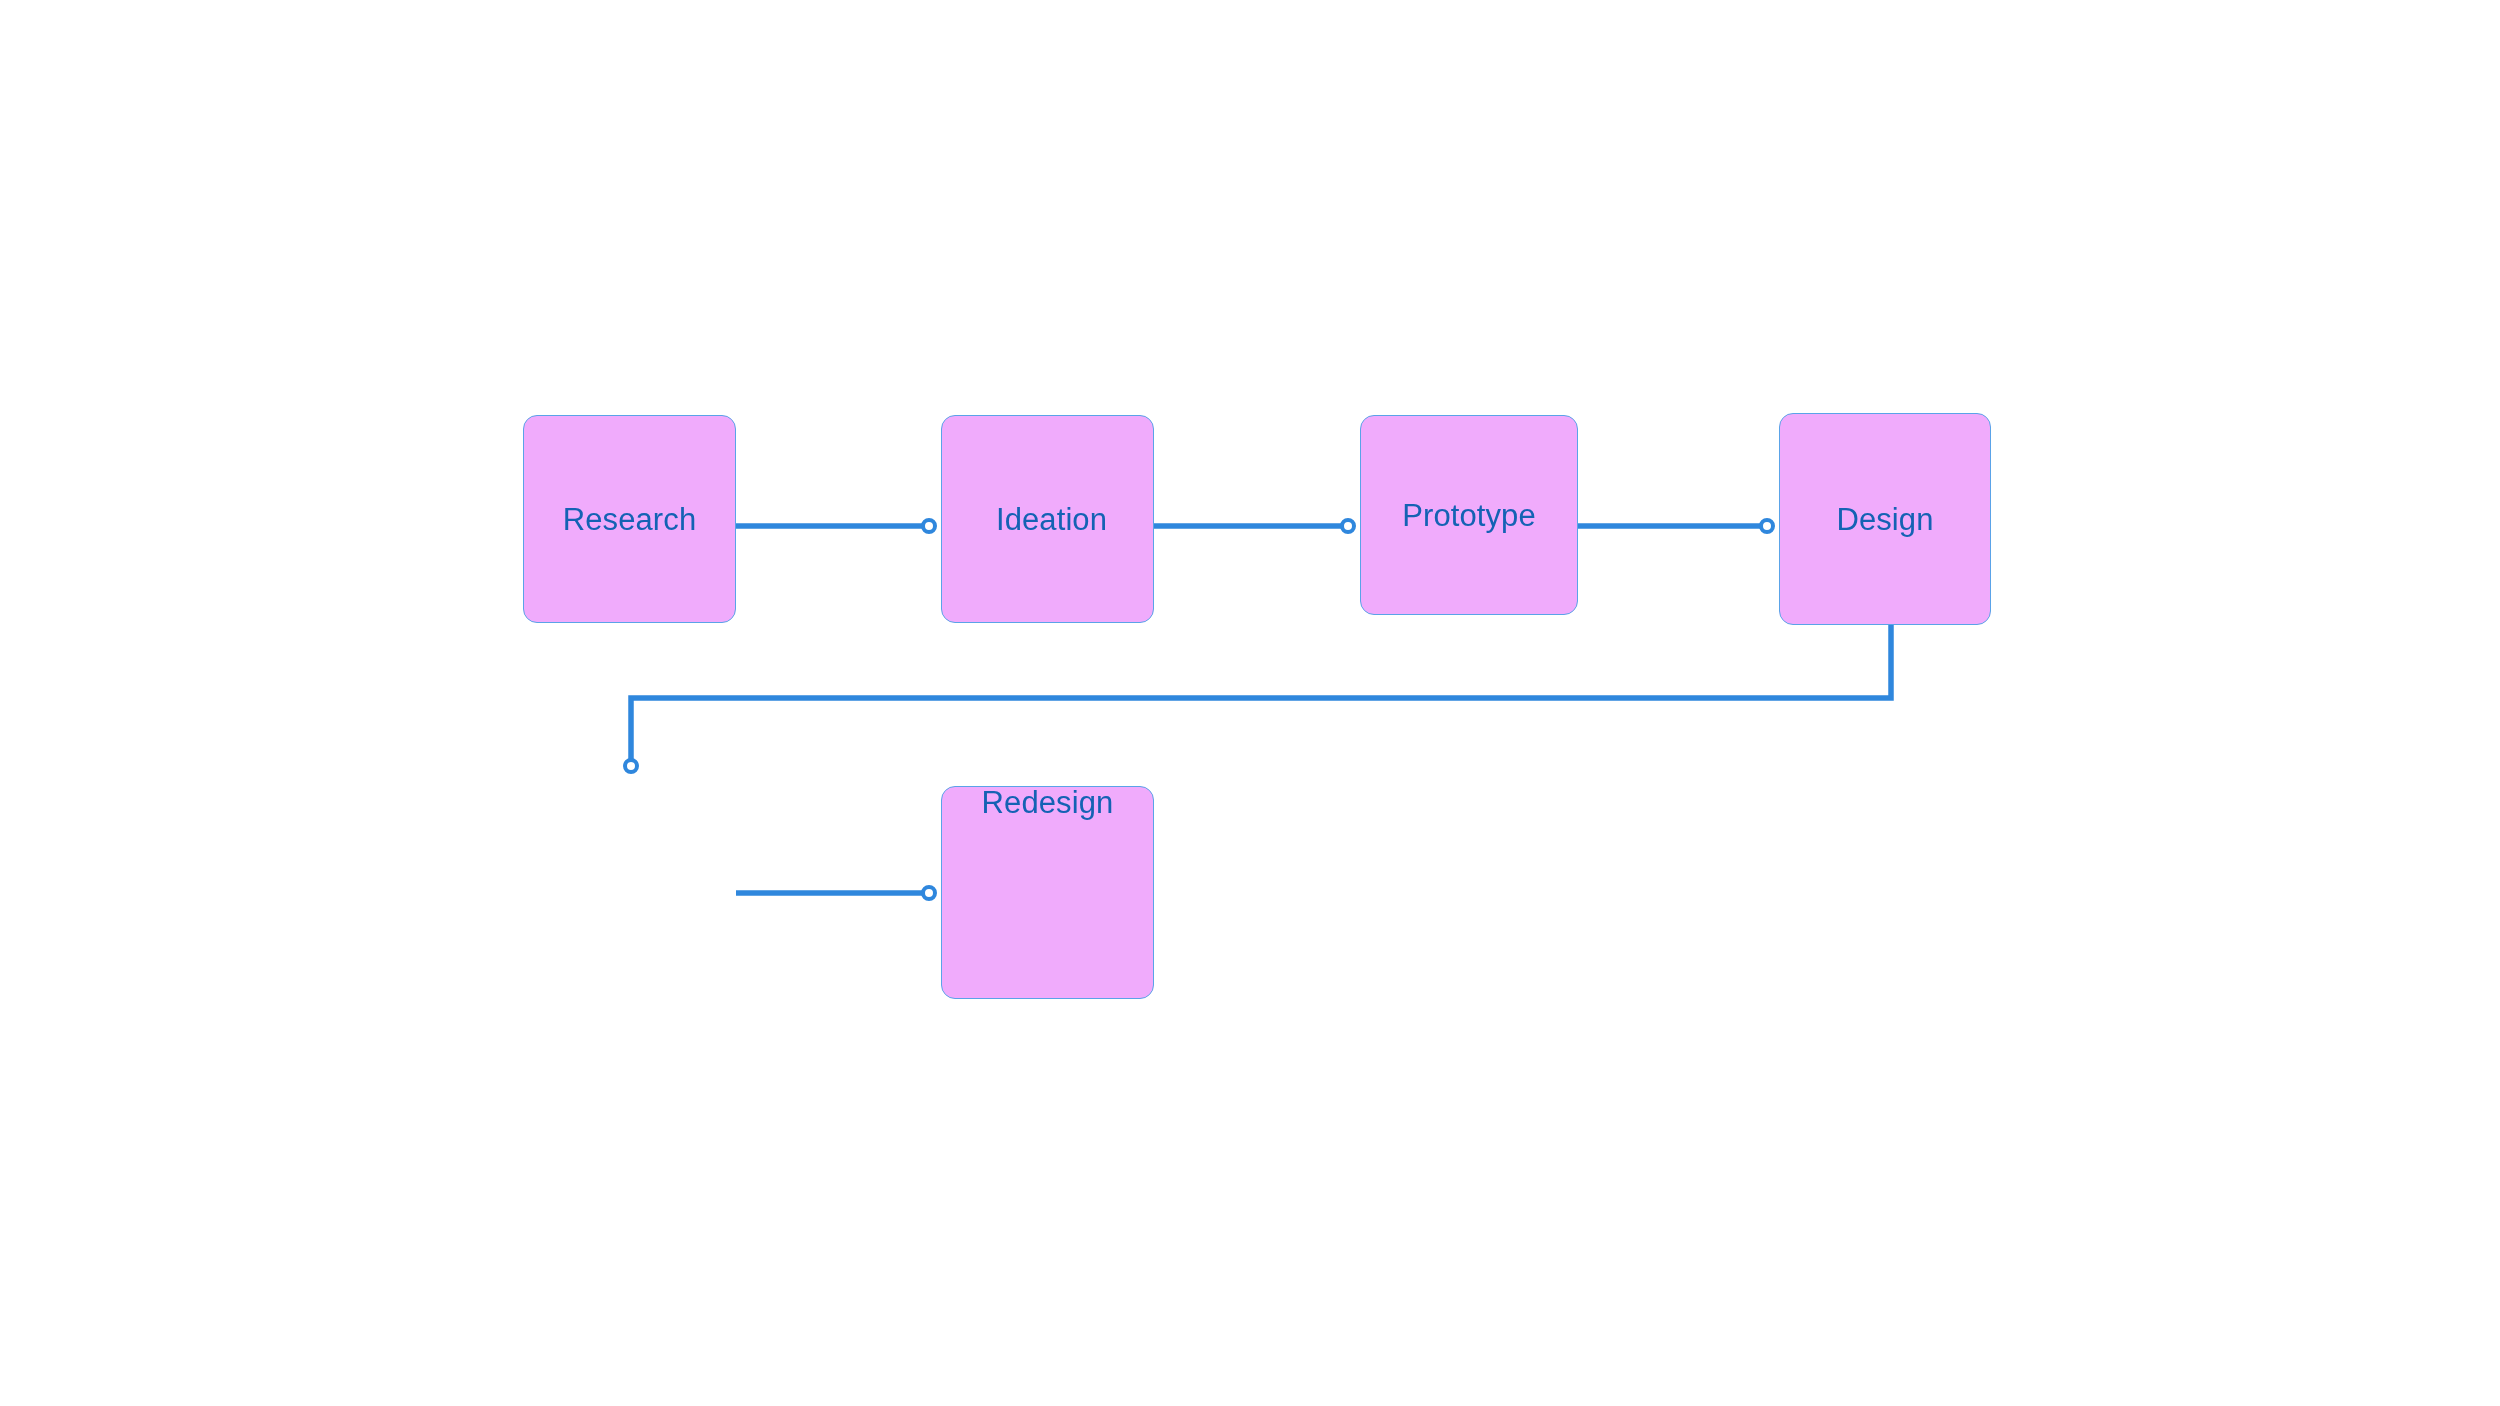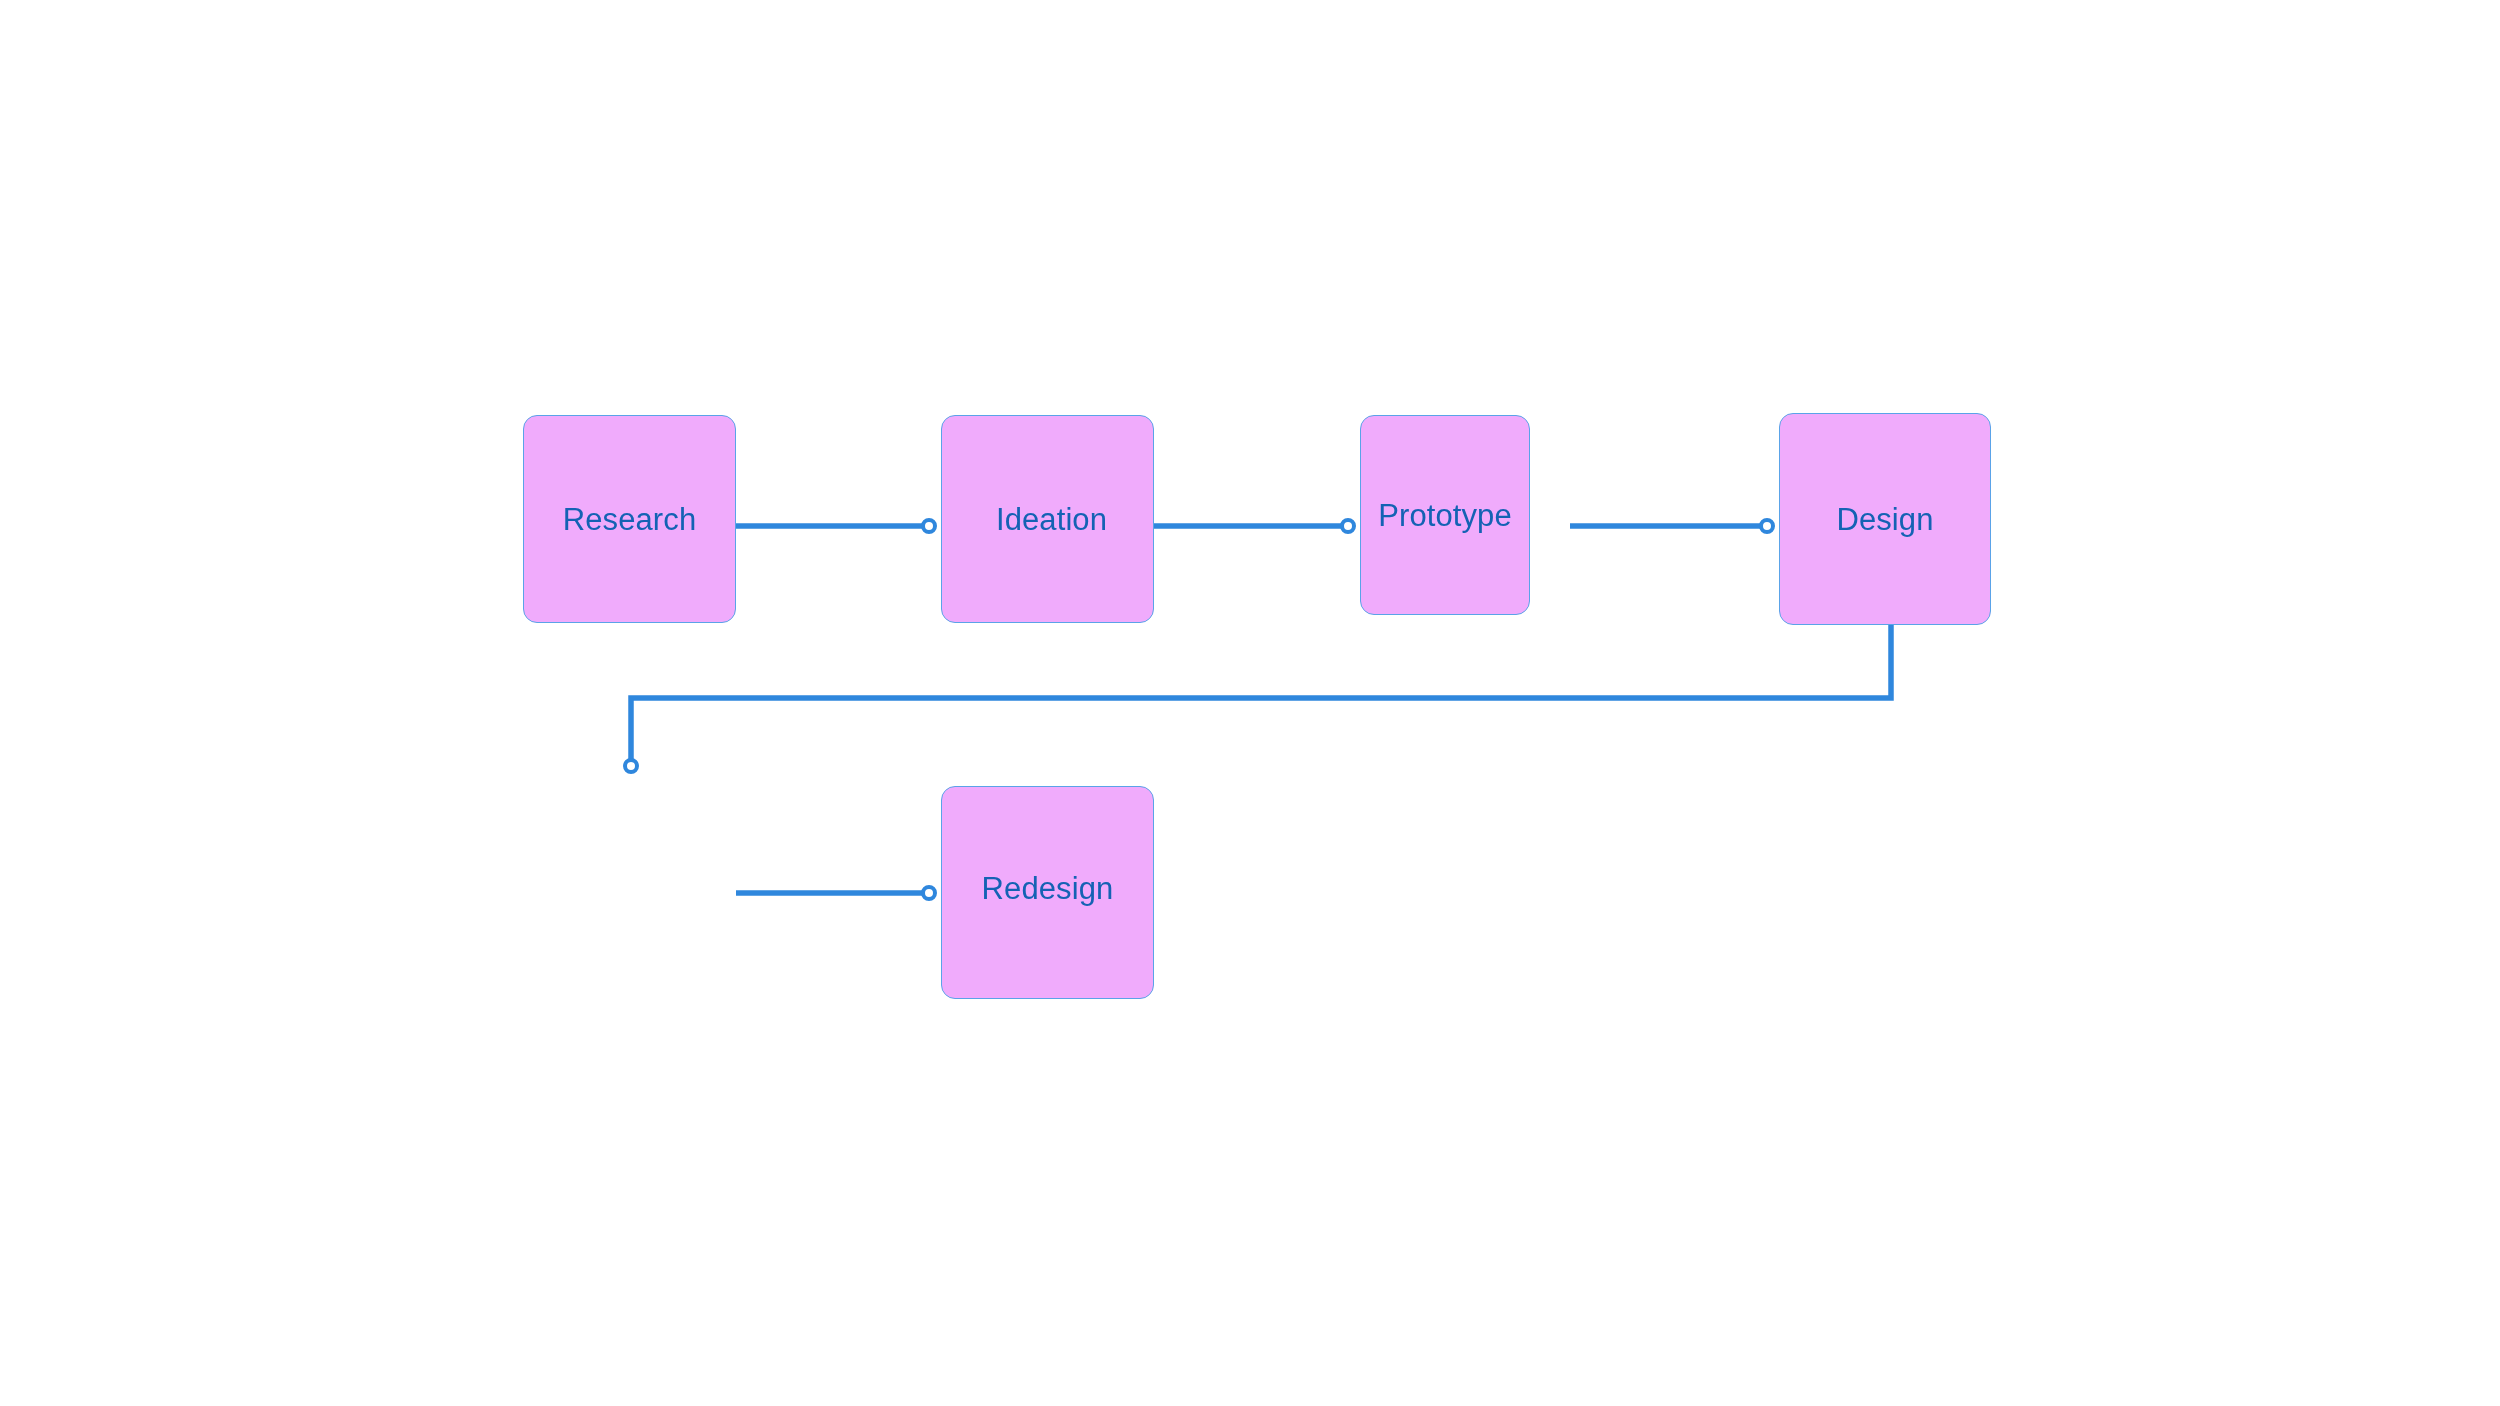--- a/index.html
+++ b/index.html
@@ -43,21 +43,20 @@
     font-weight: 400;
     line-height: 1;
     letter-spacing: 0.1px;
     white-space: nowrap;
   }
   
   .node.label-raised {
     align-items: flex-start;
   }
   .node.label-raised .node-label {
-    margin-top: 86px;
   }
 </style>
 </head>
 <body>
 
 <div id="canvas">
 
   <svg id="edge-layer" viewBox="0 0 2500 1406" width="2500" height="1406" xmlns="http://www.w3.org/2000/svg">
 
     <g>
@@ -87,21 +86,21 @@
   </svg>
 
   <div class="node" style="left:523px; top:415px; width:213px; height:208px;">
     <span class="node-label">Research</span>
   </div>
 
   <div class="node" style="left:941px; top:415px; width:213px; height:208px;padding-left:8px;">
     <span class="node-label">Ideation</span>
   </div>
 
-  <div class="node" style="left:1360px; top:415px; width:170px; height:200px;">
+  <div class="node" style="left:1360px; top:415px; width:218px; height:200px;">
     <span class="node-label">Prototype</span>
   </div>
 
   <div class="node" style="left:1779px; top:413px; width:212px; height:212px;">
     <span class="node-label">Design</span>
   </div>
 
 
   <div class="node label-raised" style="left:941px; top:786px; width:213px; height:213px;">
     <span class="node-label">Redesign</span>

